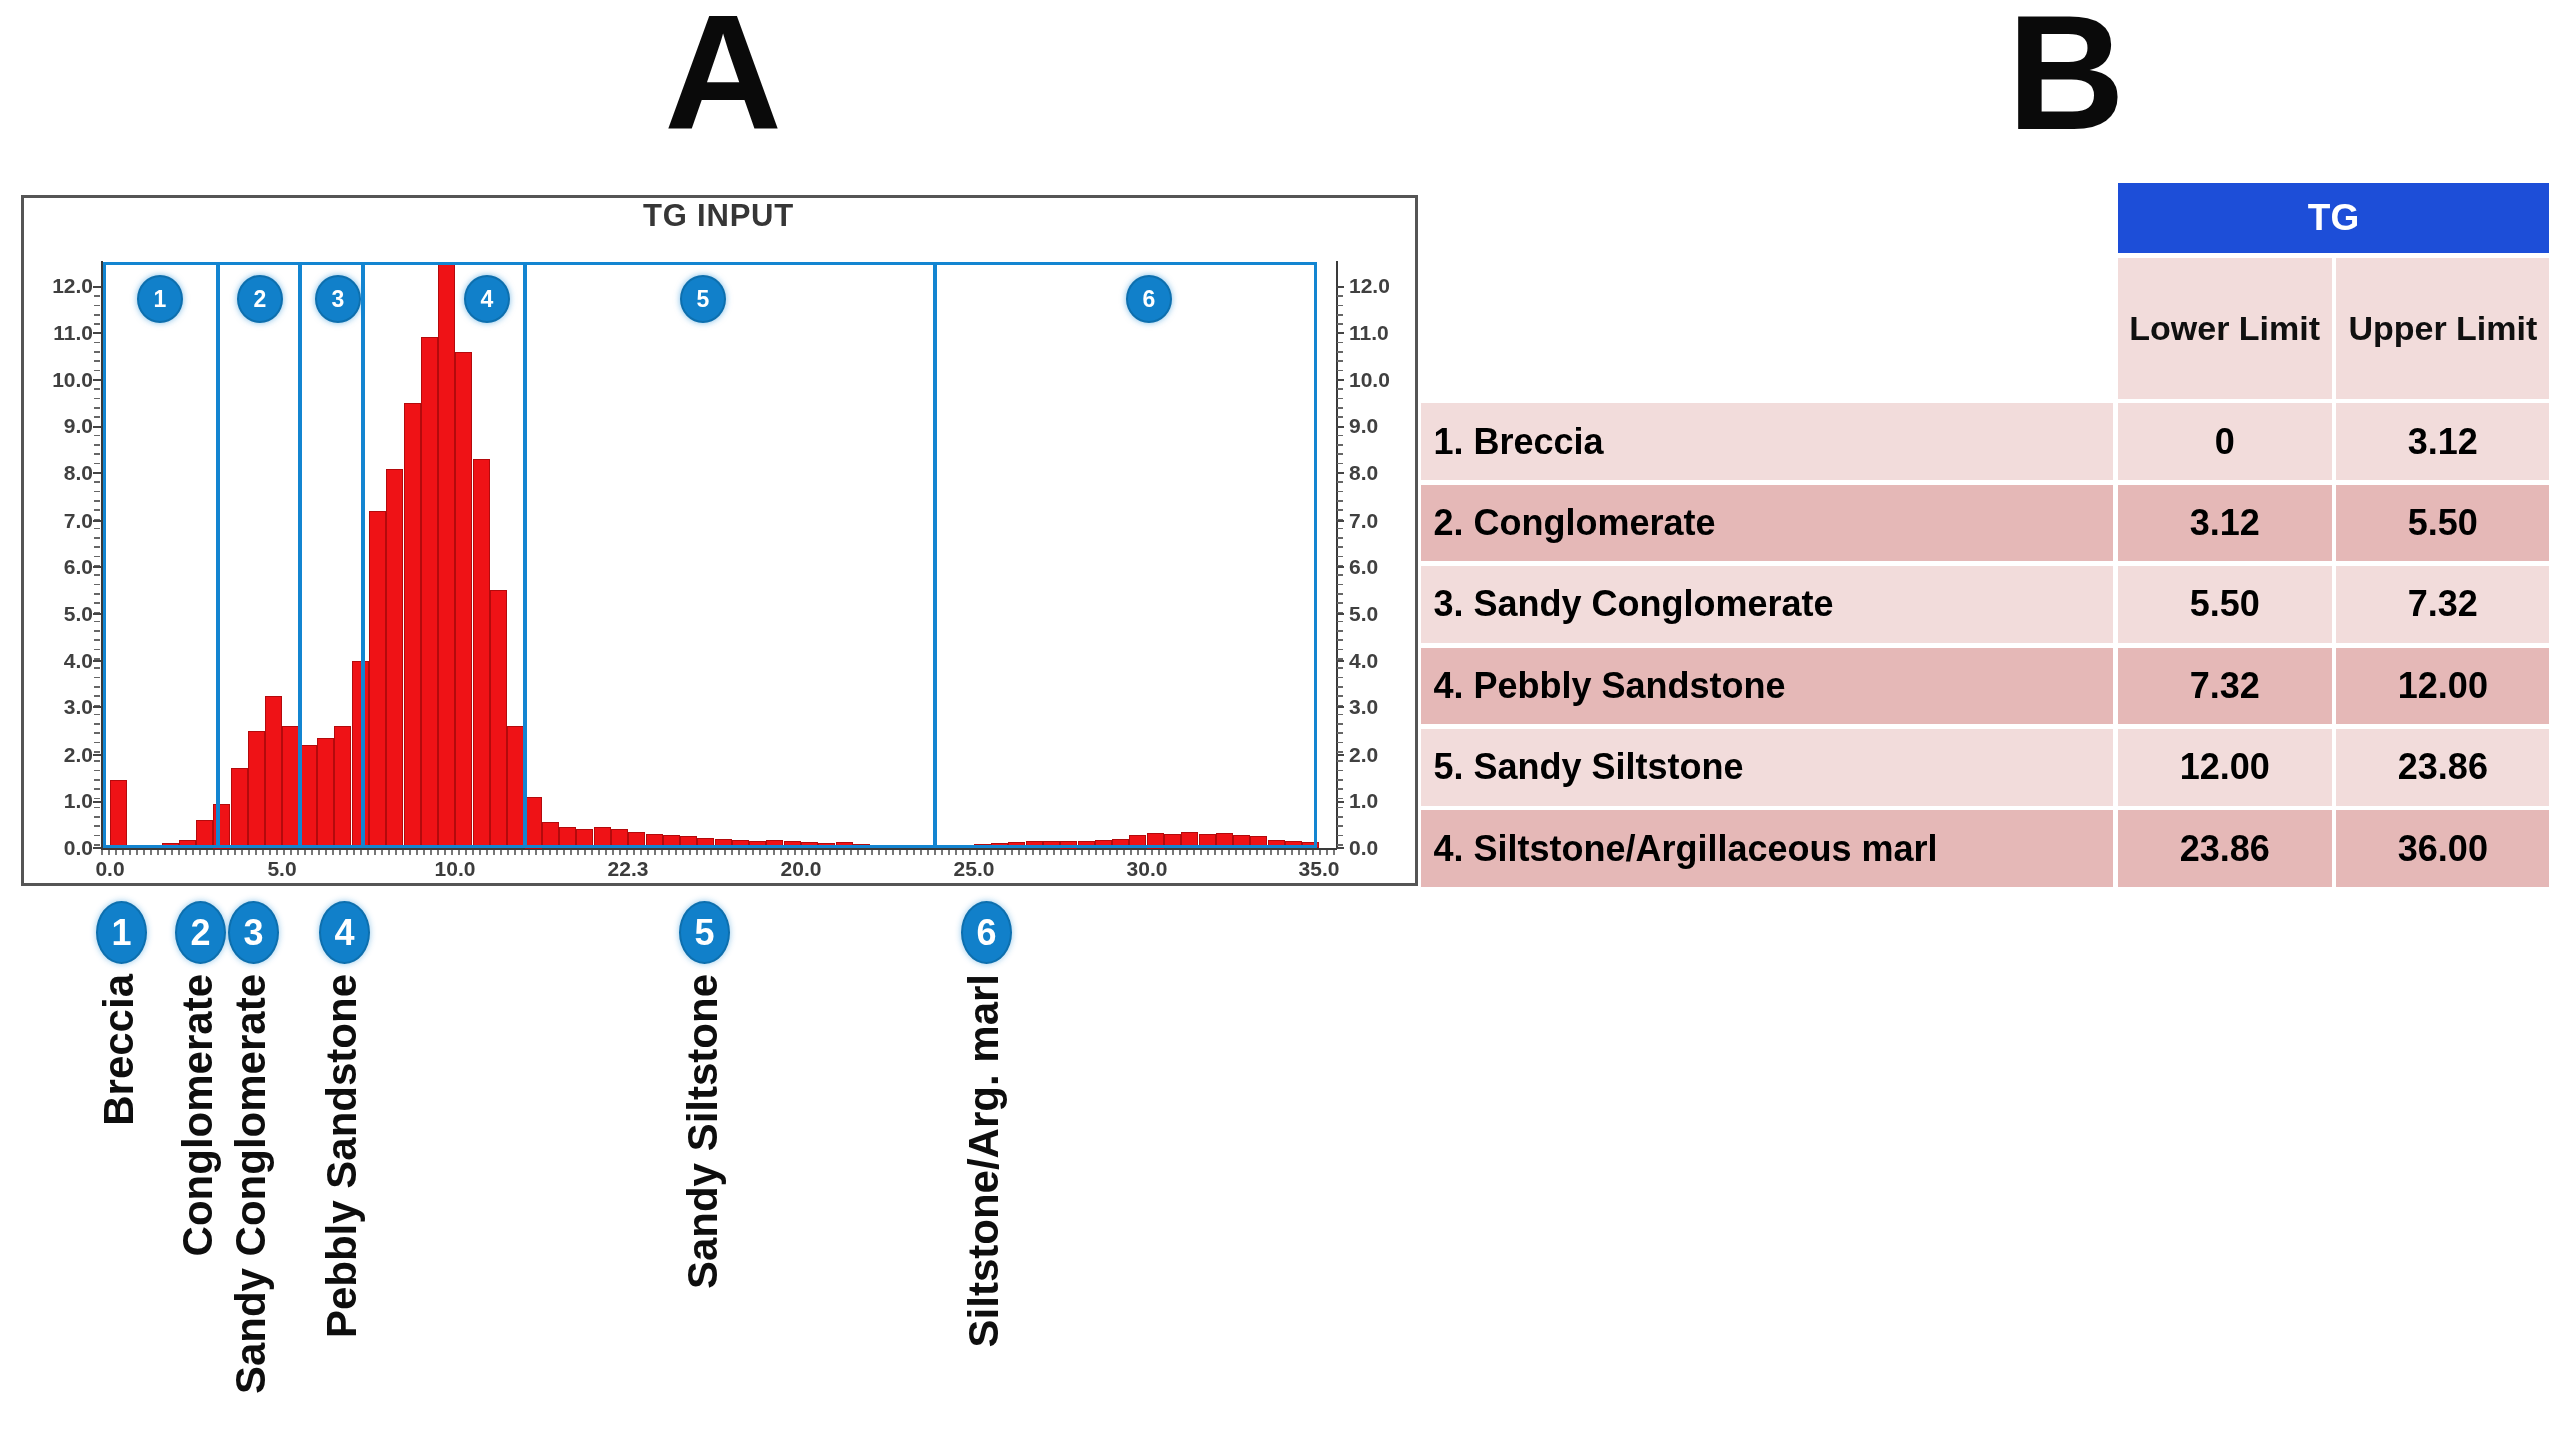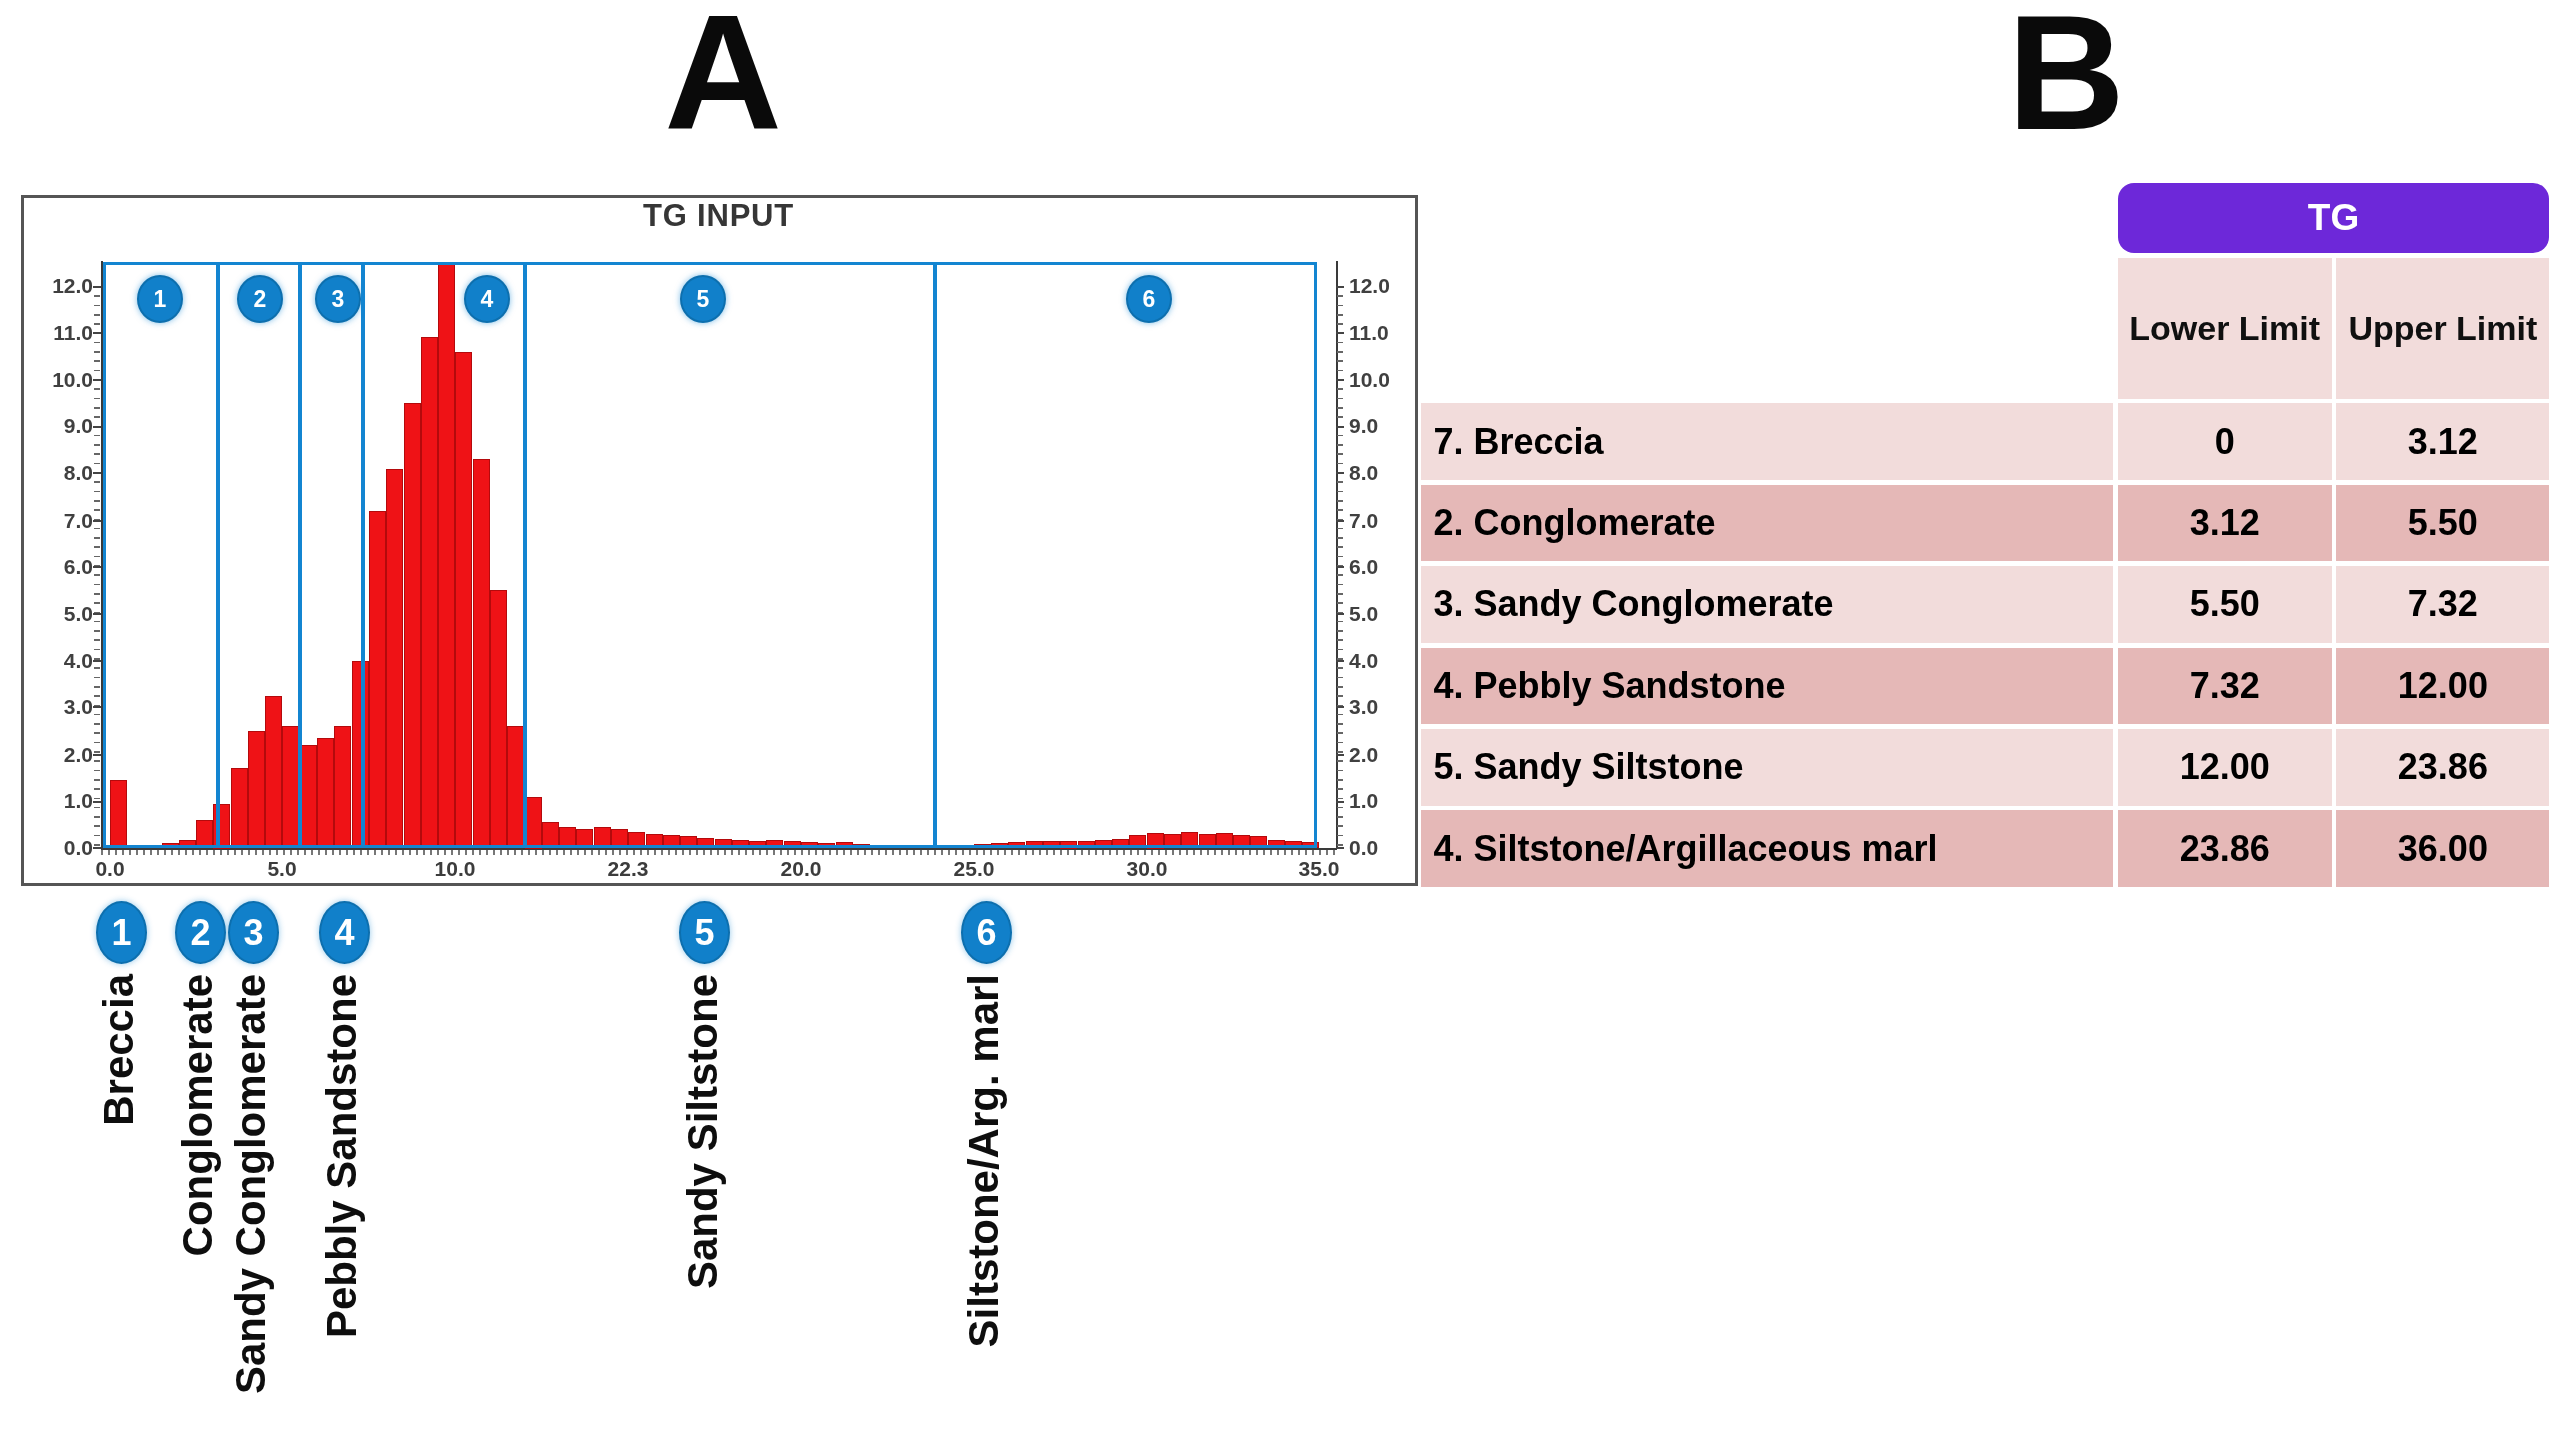--- a/index.html
+++ b/index.html
@@ -226,24 +226,24 @@
       <div class="rot-label-wrap" style="left: 678px; top: 974px;">
         <div class="rot-label">Sandy Siltstone</div>
       </div>
       <div class="chart-circle circle-big" style="left: 961px; top: 901px;">6</div>
       <div class="rot-label-wrap" style="left: 959px; top: 974px;">
         <div class="rot-label">Siltstone/Arg. marl</div>
       </div>
     </div>
 
   <div class="tableB" id="tableB">
-    <div class="cell cell-red" id="cell-tg" style="grid-area: 1 / 2 / auto / 4; font-size: 37px; background: #6d28d9; border-radius: 16px;">TG</div>
+    <div class="cell cell-red" id="cell-tg" style="grid-area: 1 / 2 / auto / 4; font-size: 37px; background: #1d4ed8;">TG</div>
     <div class="cell cell-sub" id="cell-lower" style="grid-area: 2 / 2; background: rgb(242, 220, 219);">Lower Limit</div>
     <div class="cell cell-sub" id="cell-upper" style="grid-area: 2 / 3; background: rgb(242, 220, 219);">Upper Limit</div>
-  <div class="cell cell-name" style="grid-area: 3 / 1; background: rgb(242, 220, 219);">7. Breccia</div>
+  <div class="cell cell-name" style="grid-area: 3 / 1; background: rgb(242, 220, 219);">1. Breccia</div>
       <div class="cell cell-num" style="grid-area: 3 / 2; background: rgb(242, 220, 219);">0</div>
       <div class="cell cell-num" style="grid-area: 3 / 3; background: rgb(242, 220, 219);">3.12</div>
       <div class="cell cell-name" style="grid-area: 4 / 1; background: rgb(229, 184, 183);">2. Conglomerate</div>
       <div class="cell cell-num" style="grid-area: 4 / 2; background: rgb(229, 184, 183);">3.12</div>
       <div class="cell cell-num" style="grid-area: 4 / 3; background: rgb(229, 184, 183);">5.50</div>
       <div class="cell cell-name" style="grid-area: 5 / 1; background: rgb(242, 220, 219);">3. Sandy Conglomerate</div>
       <div class="cell cell-num" style="grid-area: 5 / 2; background: rgb(242, 220, 219);">5.50</div>
       <div class="cell cell-num" style="grid-area: 5 / 3; background: rgb(242, 220, 219);">7.32</div>
       <div class="cell cell-name" style="grid-area: 6 / 1; background: rgb(229, 184, 183);">4. Pebbly Sandstone</div>
       <div class="cell cell-num" style="grid-area: 6 / 2; background: rgb(229, 184, 183);">7.32</div>

